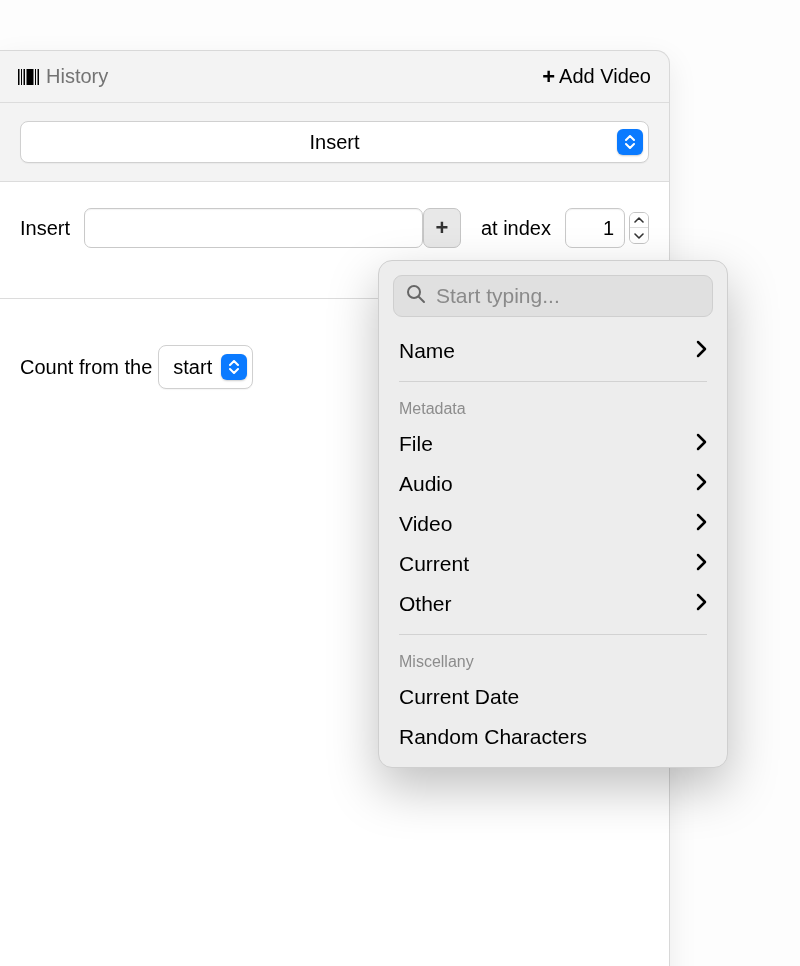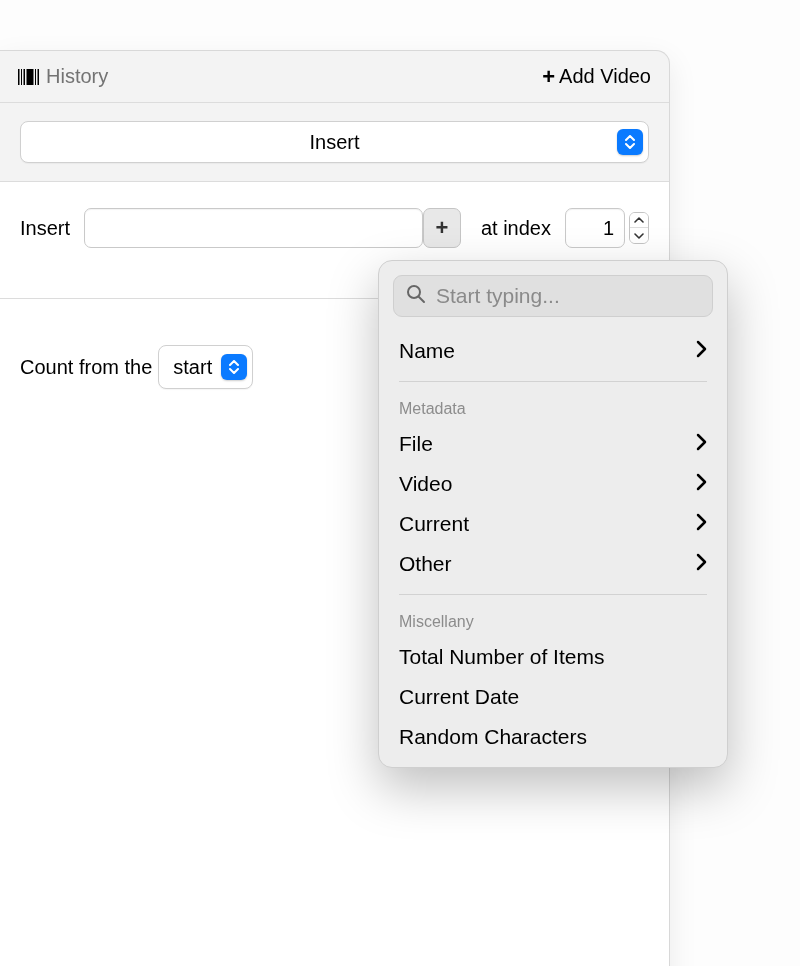--- a/index.html
+++ b/index.html
@@ -367,20 +367,26 @@
     <div class="popover-divider"></div>
 
     <div class="popover-heading">Metadata</div>
     <div class="popover-item">
       <span>File</span>
       <span class="chev"><svg width="11" height="18" viewBox="0 0 11 18">
             <path d="M2 2 L9 9 L2 16" stroke="#000" stroke-width="2.5" fill="none" stroke-linecap="round" stroke-linejoin="round"></path>
           </svg></span>
     </div>
     <div class="popover-item">
+      <span>Audio</span>
+      <span class="chev"><svg width="11" height="18" viewBox="0 0 11 18">
+            <path d="M2 2 L9 9 L2 16" stroke="#000" stroke-width="2.5" fill="none" stroke-linecap="round" stroke-linejoin="round"></path>
+          </svg></span>
+    </div>
+    <div class="popover-item">
       <span>Video</span>
       <span class="chev"><svg width="11" height="18" viewBox="0 0 11 18">
             <path d="M2 2 L9 9 L2 16" stroke="#000" stroke-width="2.5" fill="none" stroke-linecap="round" stroke-linejoin="round"></path>
           </svg></span>
     </div>
     <div class="popover-item">
       <span>Current</span>
       <span class="chev"><svg width="11" height="18" viewBox="0 0 11 18">
             <path d="M2 2 L9 9 L2 16" stroke="#000" stroke-width="2.5" fill="none" stroke-linecap="round" stroke-linejoin="round"></path>
           </svg></span>
@@ -389,22 +395,19 @@
       <span>Other</span>
       <span class="chev"><svg width="11" height="18" viewBox="0 0 11 18">
             <path d="M2 2 L9 9 L2 16" stroke="#000" stroke-width="2.5" fill="none" stroke-linecap="round" stroke-linejoin="round"></path>
           </svg></span>
     </div>
 
     <div class="popover-divider"></div>
 
     <div class="popover-heading">Miscellany</div>
     <div class="popover-item">
-      <span>Total Number of Items</span>
-    </div>
-    <div class="popover-item">
       <span>Current Date</span>
     </div>
     <div class="popover-item">
       <span>Random Characters</span>
     </div>
   </div>
 </div>
 
 </body></html>

